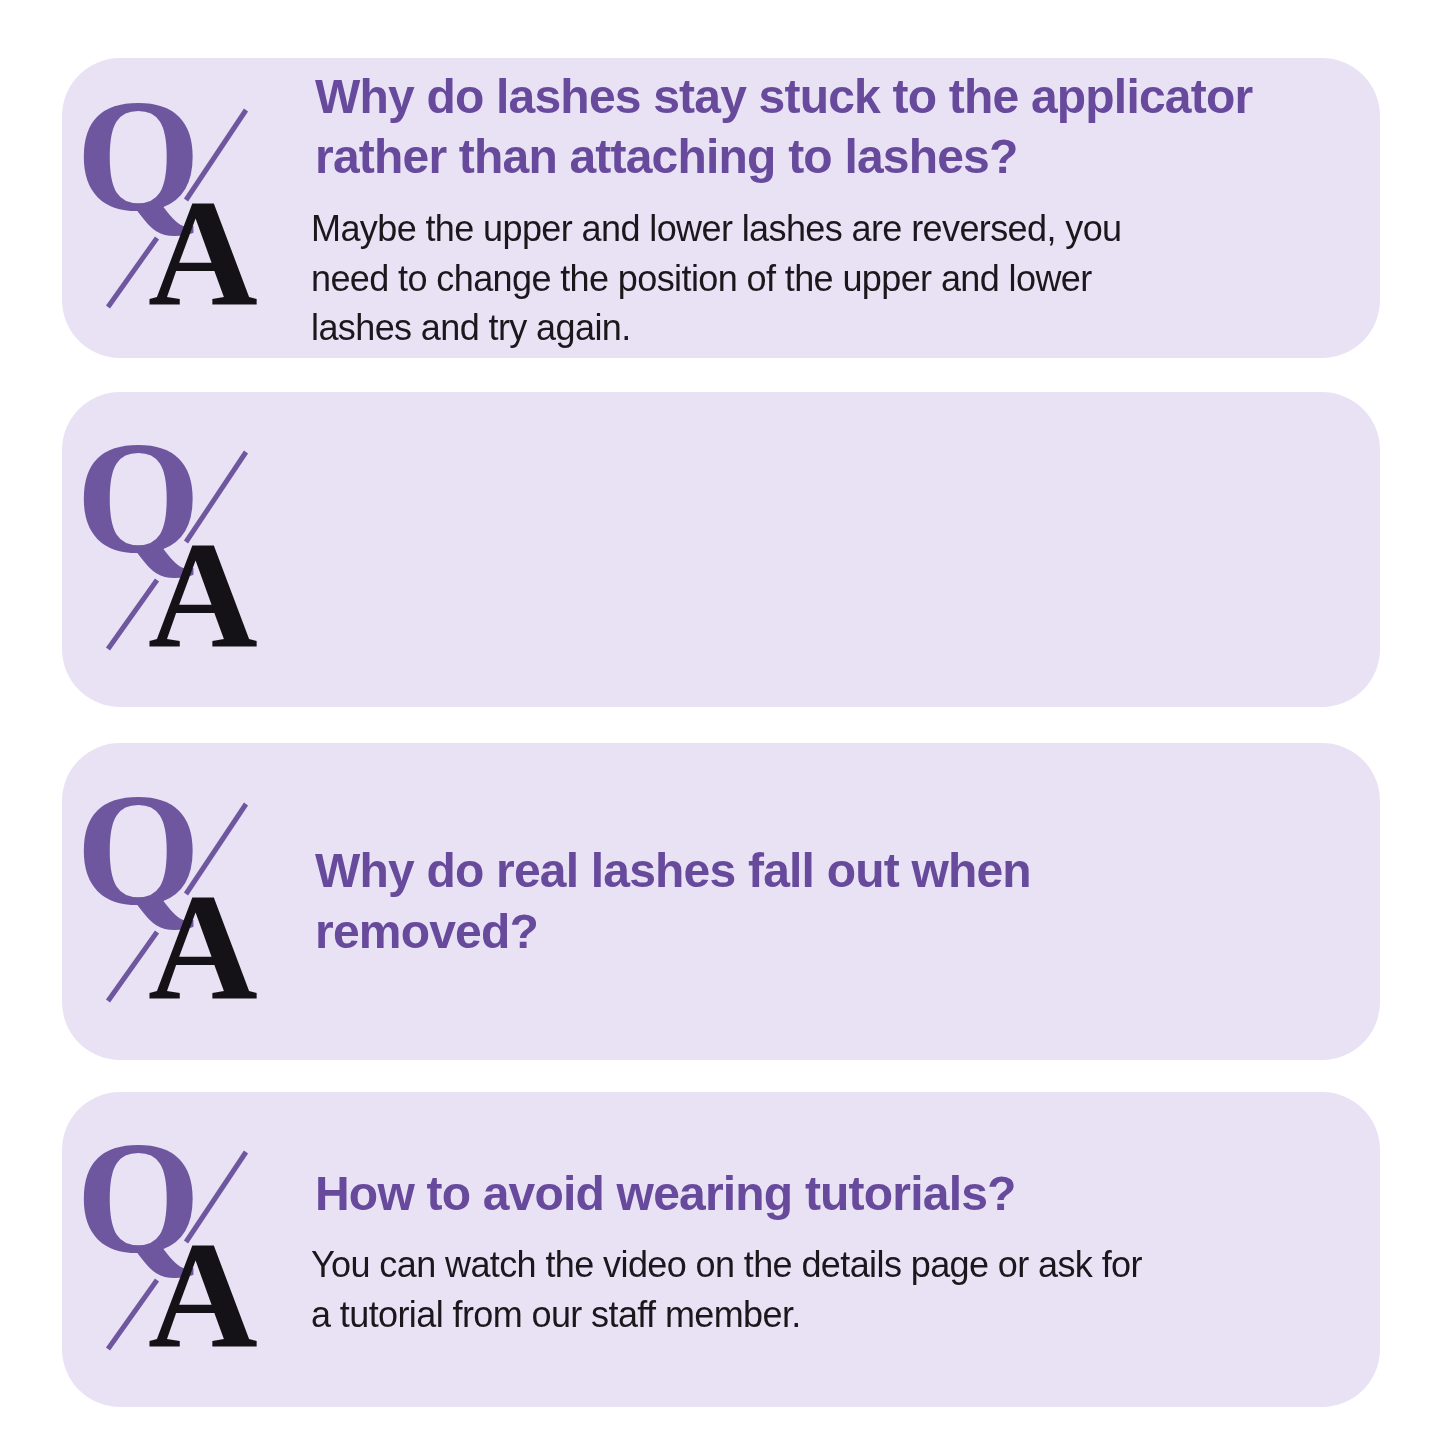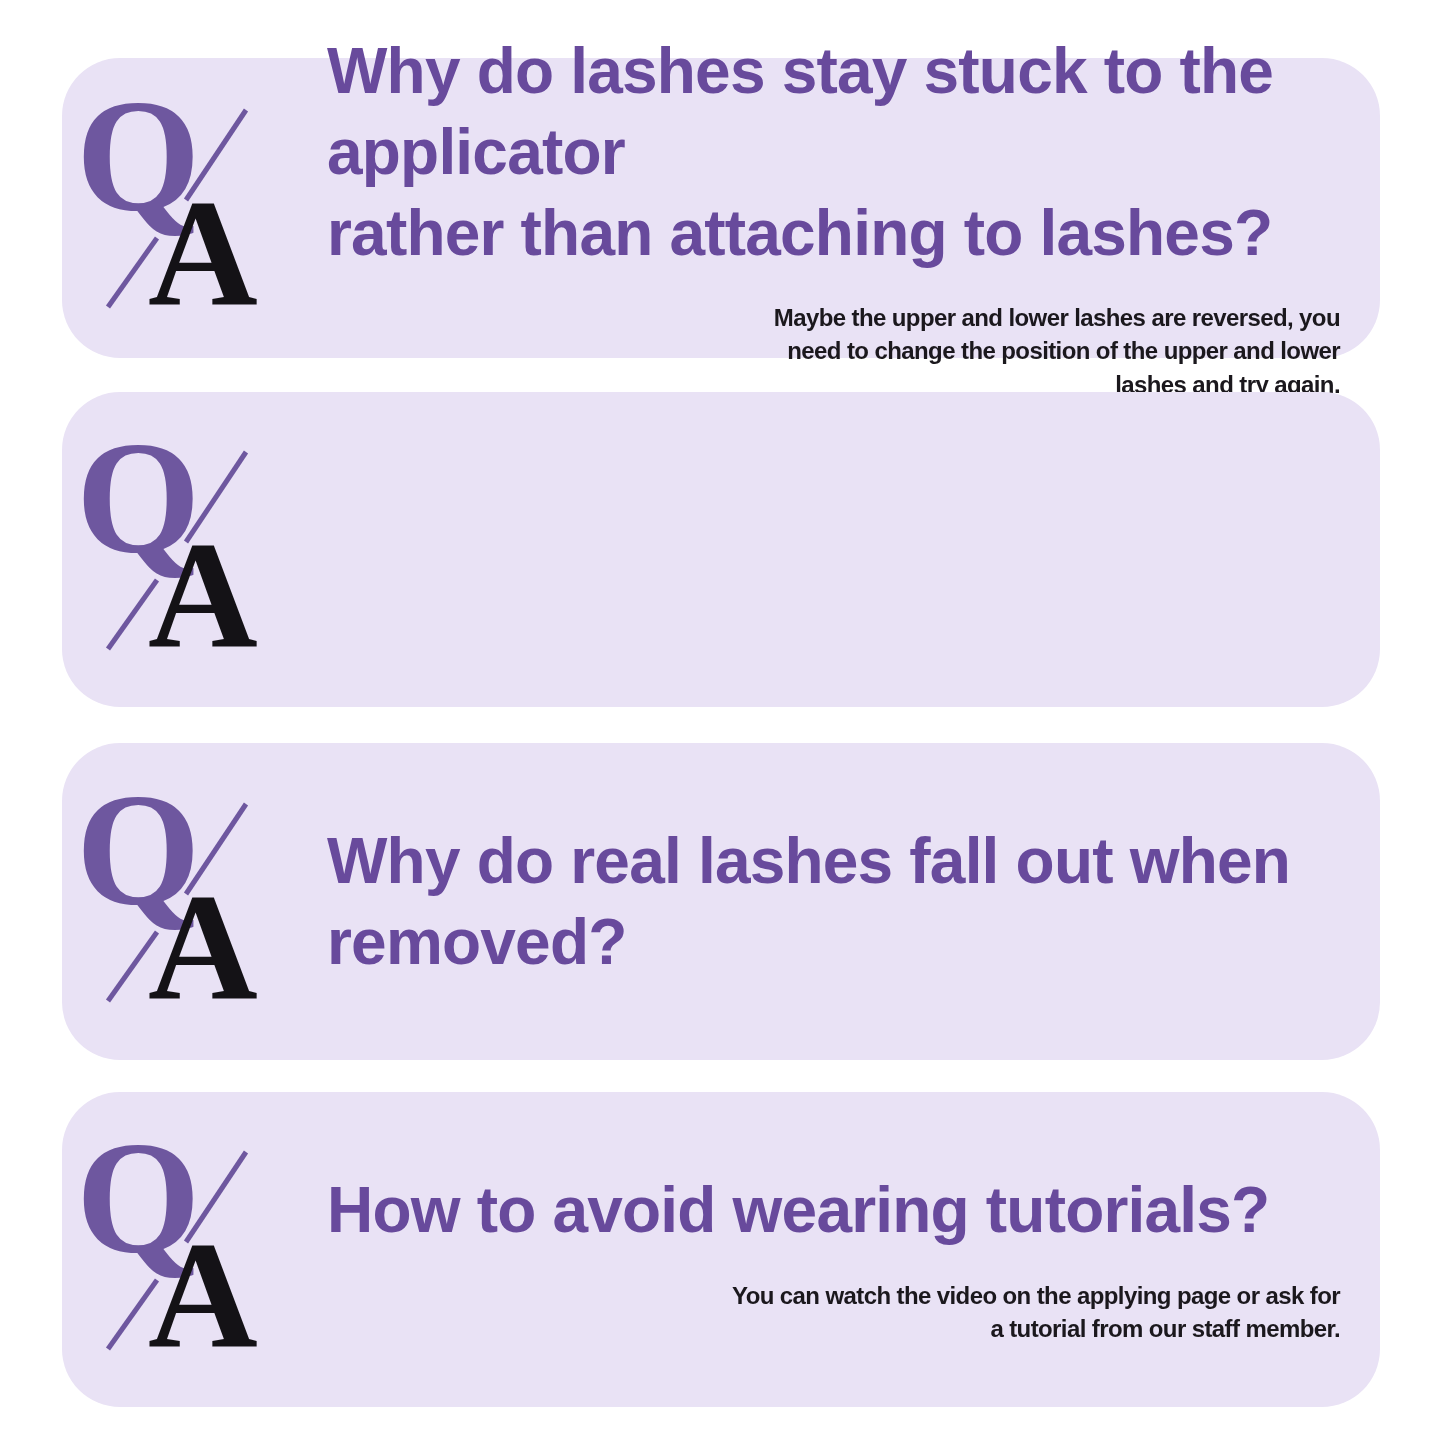--- a/index.html
+++ b/index.html
@@ -43,37 +43,36 @@
 
   .text-col {
     flex: 1 1 auto;
     margin-left: 34px;
     padding-right: 40px;
     display: flex;
     flex-direction: column;
     justify-content: center;
   }
   .question {
-    margin: 16px;
+    margin: 4px;
     white-space: pre-line;
-    font-size: 64px;
+    font-size: 48px;
     font-weight: 700;
     line-height: 1.26;
     letter-spacing: -0.8px;
     color: #684a9c;
   }
   .answer {
     margin: 12px 0 0 0;
     white-space: pre-line;
-    font-size: 24px;
-    font-weight: 700;
+    font-size: 36px;
+    font-weight: 400;
     line-height: 1.38;
     letter-spacing: -0.6px;
     color: #1b181d;
-    text-align: right;
   }
 </style>
 </head>
 <body>
 
 <div class="page">
 
   <section class="card card-0">
     <svg class="monogram" viewBox="0 0 195 208">
       <text class="q-letter" x="-6" y="106">Q</text>
@@ -116,18 +115,18 @@
 
   <section class="card card-3">
     <svg class="monogram" viewBox="0 0 195 208">
       <text class="q-letter" x="-6" y="106">Q</text>
       <line x1="104" y1="96" x2="164" y2="6"></line>
       <line x1="26" y1="203" x2="75" y2="134"></line>
       <text class="a-letter" x="66" y="200">A</text>
     </svg>
     <div class="text-col">
       <h2 class="question">How to avoid wearing tutorials?</h2>
-      <p class="answer">You can watch the video on the applying page or ask for
+      <p class="answer">You can watch the video on the details page or ask for
 a tutorial from our staff member.</p>
     </div>
   </section>
 
 </div>
 
 </body></html>

